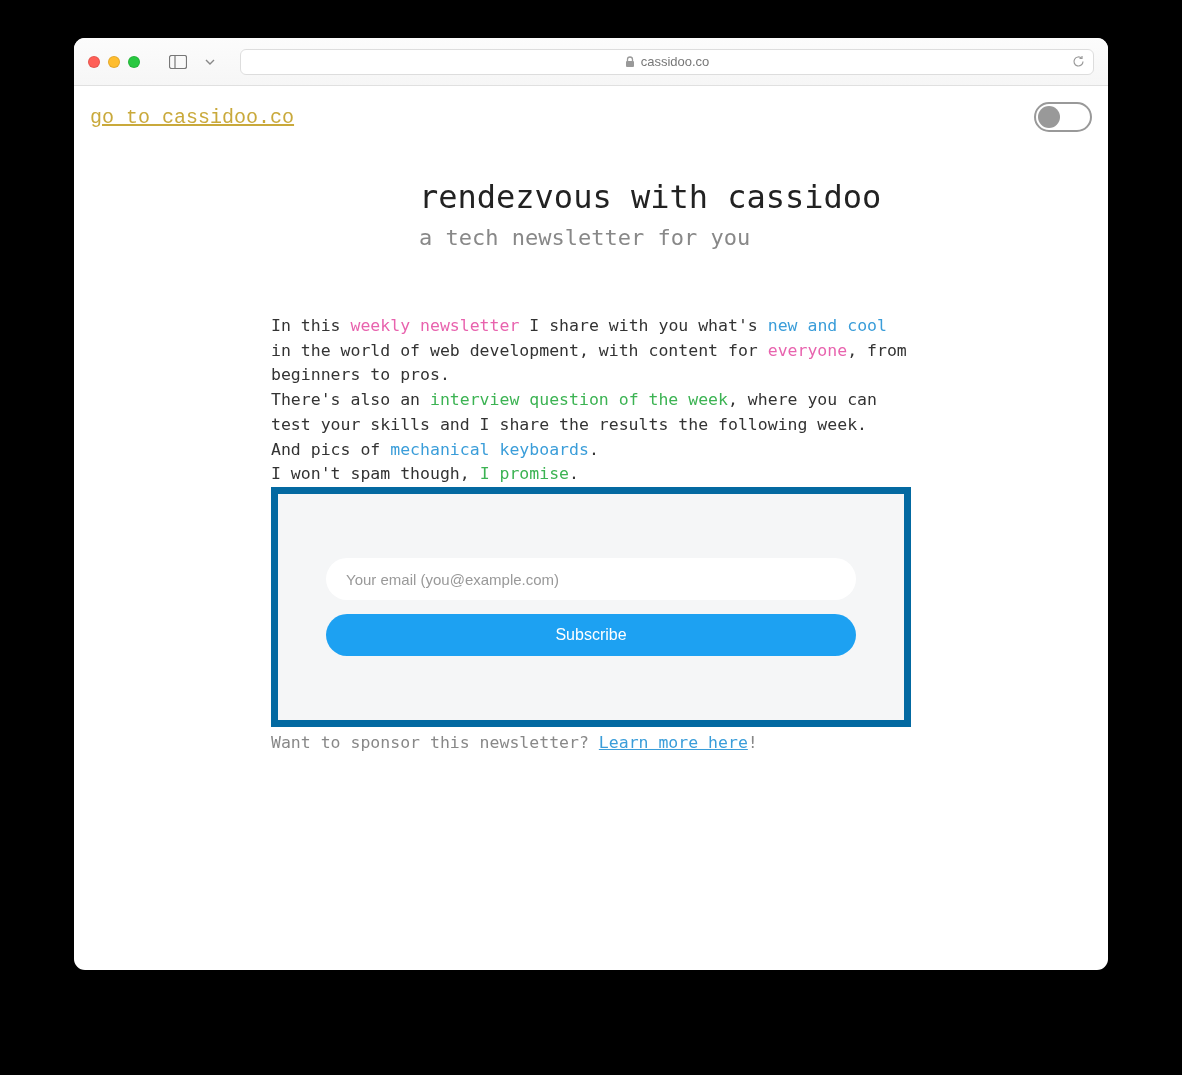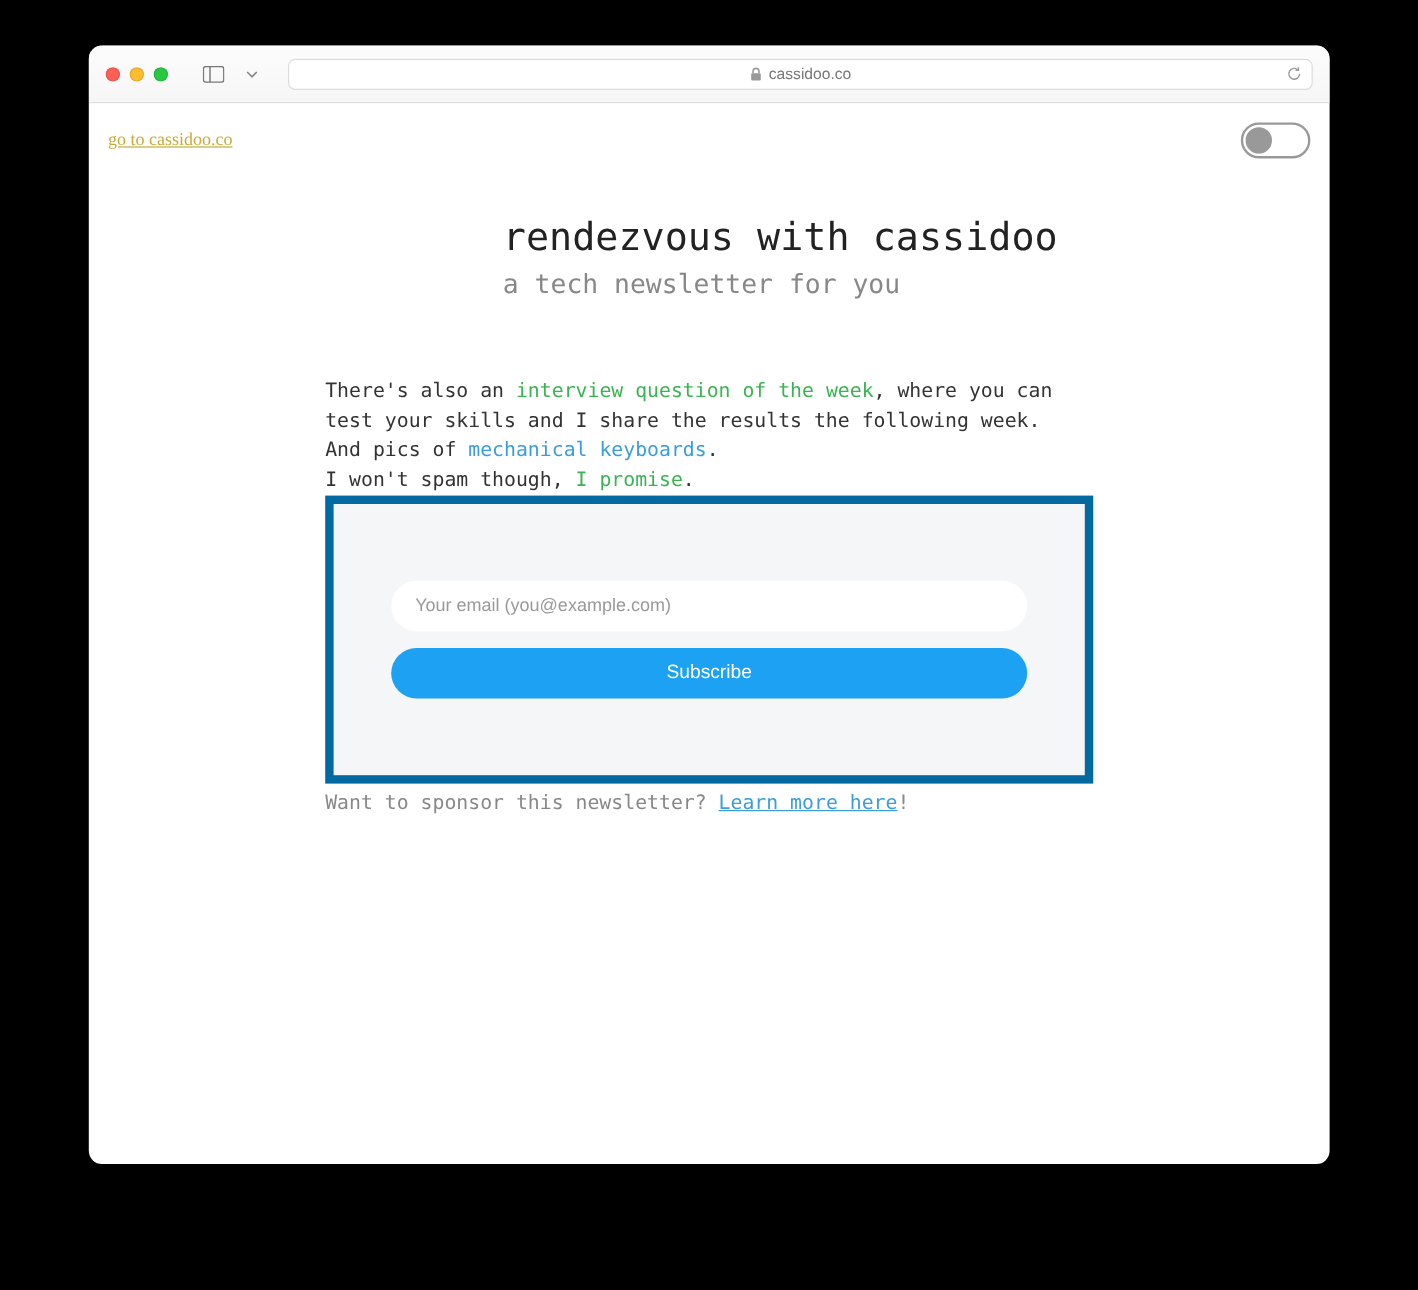--- a/index.html
+++ b/index.html
@@ -108,22 +108,22 @@
     
     .top-row {
       display: flex;
       justify-content: space-between;
       align-items: center;
     }
     
     .home-link {
       color: #c9a93b;
       text-decoration: underline;
-      font-size: 15px;
-      font-family: Liberation Serif, serif;
+      font-size: 20px;
+      font-family: Liberation Mono, monospace;
     }
     
     .theme-toggle {
       width: 58px;
       height: 30px;
       background: #fff;
       border: 2px solid #999;
       border-radius: 30px;
       position: relative;
       cursor: pointer;
@@ -298,20 +298,23 @@
     </div>
 
     <div class="main-content">
       <div class="header-section">
         <h1 class="page-title">rendezvous with cassidoo</h1>
         <h2 class="page-subtitle">a tech newsletter for you</h2>
       </div>
 
       <div class="description">
         <div>
+          <span>In this </span><span class="hl-pink">weekly newsletter</span><span> I share with you what's </span><span class="hl-blue">new and cool</span><span> in the world of web development, with content for </span><span class="hl-pink">everyone</span><span>, from beginners to pros.</span>
+        </div>
+        <div>
           <span>There's also an </span><span class="hl-green">interview question of the week</span><span>, where you can test your skills and I share the results the following week.</span>
         </div>
         <div>
           <span>And pics of </span><span class="hl-blue">mechanical keyboards</span><span>.</span>
         </div>
         <div>
           <span>I won't spam though, </span><span class="hl-green">I promise</span><span>.</span>
         </div>
       </div>
 

